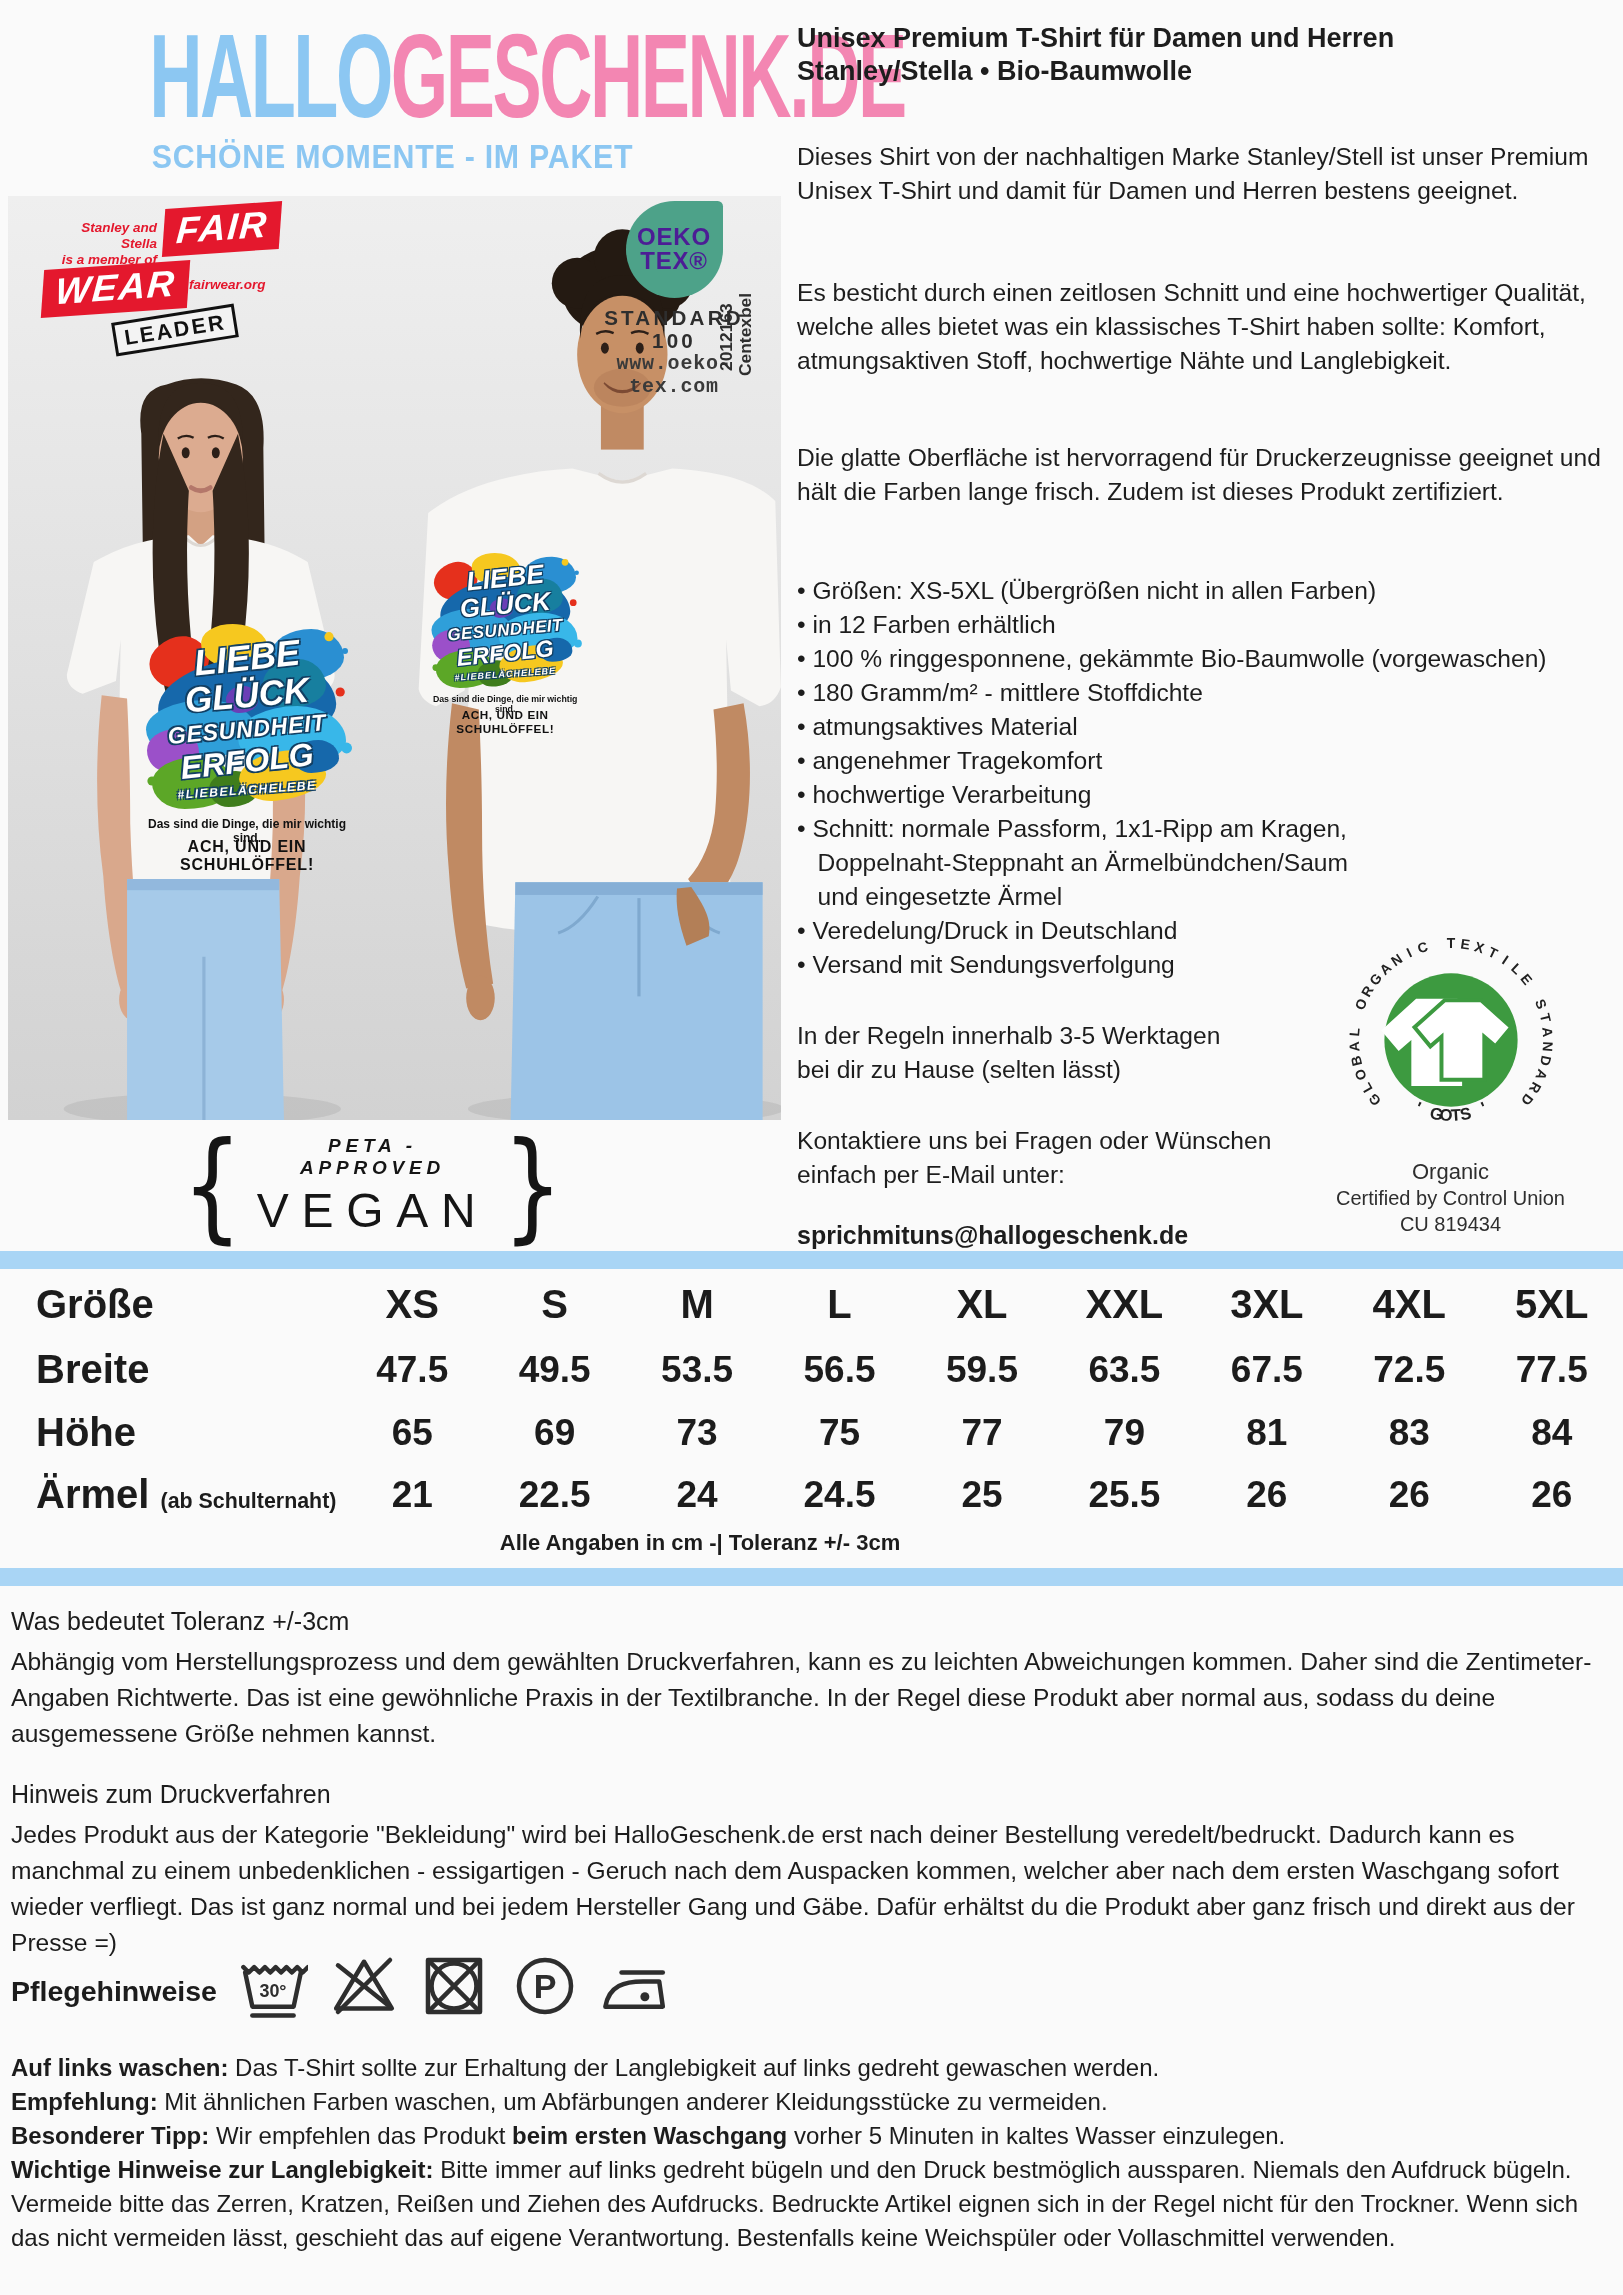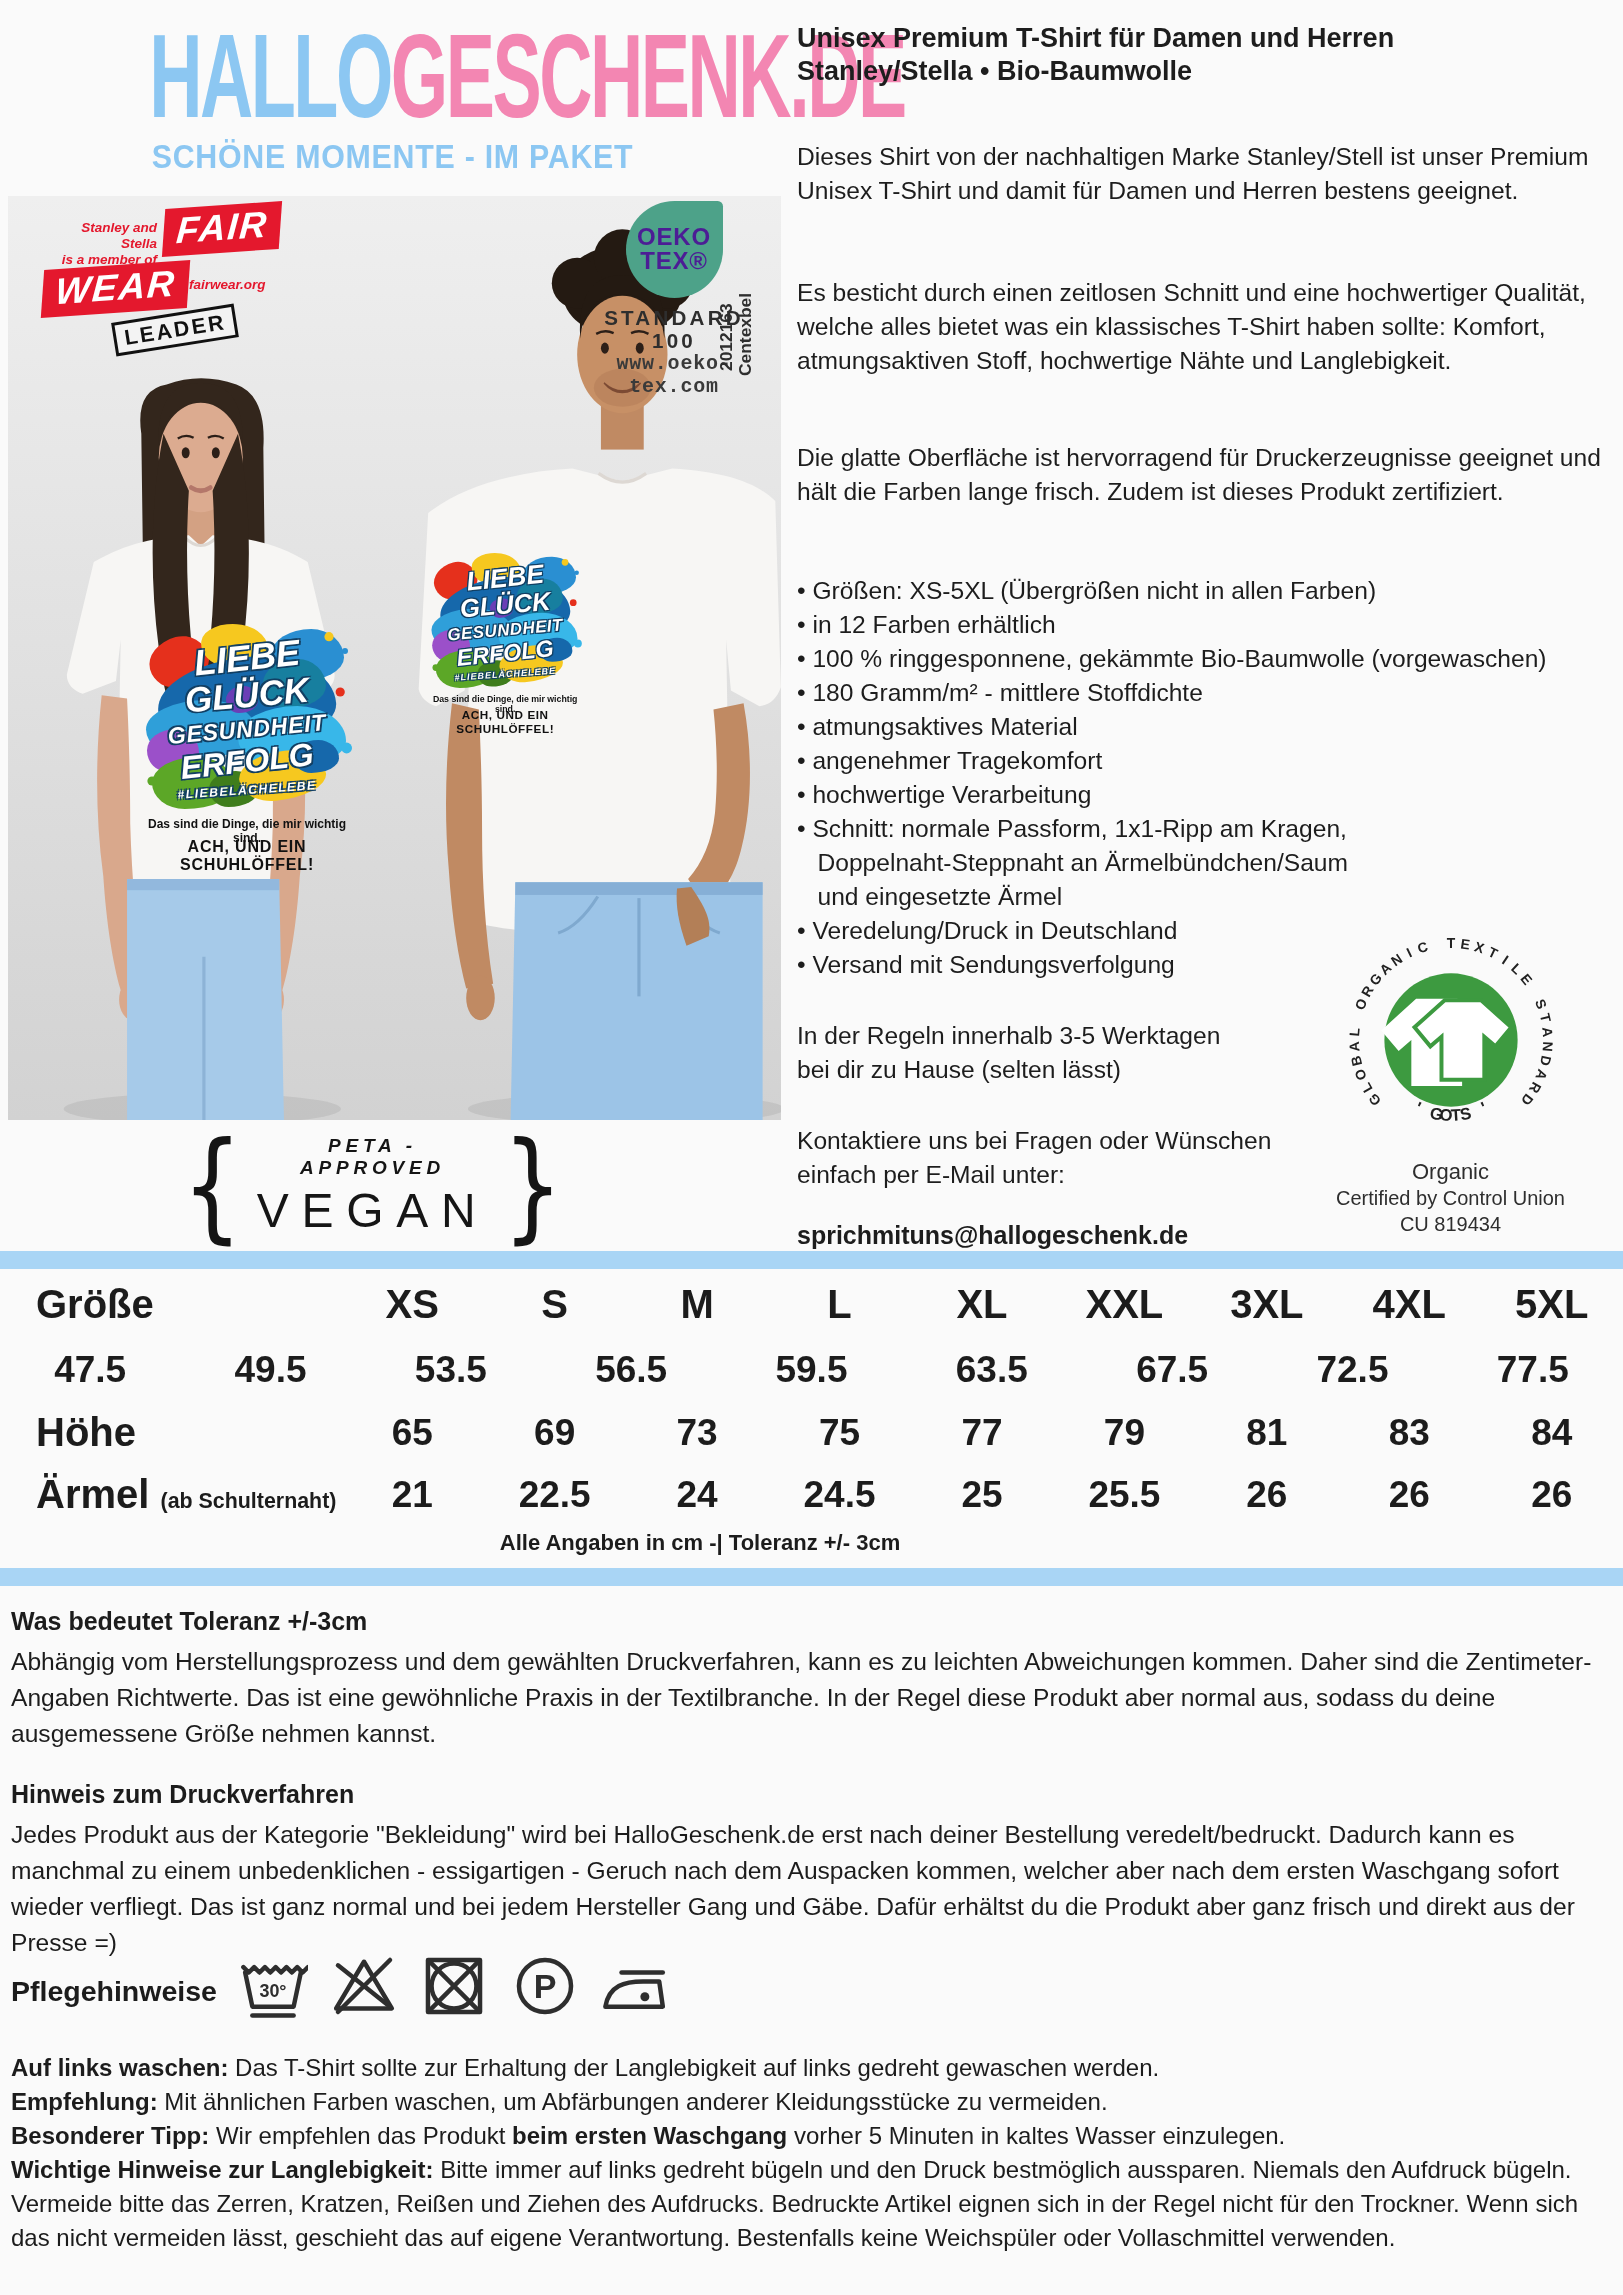--- a/index.html
+++ b/index.html
@@ -105,21 +105,21 @@
   .trow{position:absolute;left:0;width:1623px;height:59px;display:flex;align-items:center;font-weight:bold;}
   .t-label{width:341px;padding-left:36px;box-sizing:border-box;font-size:40px;white-space:nowrap;}
   .t-label small{font-size:21.4px;font-weight:bold;}
   .cells{flex:1;display:flex;}
   .cell{flex:1;text-align:center;font-size:37px;}
   .r-size{top:1275px;} .r-size .cell{font-size:40px;}
   .r-breite{top:1340px;} .r-hoehe{top:1403px;} .r-aermel{top:1465px;}
   .t-note{position:absolute;left:0;top:1530px;width:1400px;text-align:center;font-weight:bold;font-size:22px;}
 
   
-  .sec-title{position:absolute;left:11px;font-weight:bold;font-size:25px;}
+  .sec-title{position:absolute;left:11px;font-weight:normal;font-size:25px;}
   .sec-body{position:absolute;left:11px;width:1603px;font-size:24.6px;line-height:36px;}
   .st1{top:1607px;} .sb1{top:1644px;}
   .st2{top:1780px;} .sb2{top:1817px;}
 
   .care-label{position:absolute;left:11px;top:1975px;font-weight:bold;font-size:28.5px;}
   .care-icons{position:absolute;left:238px;top:1951px;display:flex;gap:20.6px;}
   .care-icons svg{display:block;}
   .care-lines{position:absolute;left:11px;top:2051px;width:1603px;font-size:24px;line-height:34px;}
   .care-lines b{font-weight:bold;}
 
@@ -381,20 +381,21 @@
         <div class="cell">M</div>
         <div class="cell">L</div>
         <div class="cell">XL</div>
         <div class="cell">XXL</div>
         <div class="cell">3XL</div>
         <div class="cell">4XL</div>
         <div class="cell">5XL</div>
       </div>
   </div>
   <div class="trow r-breite">
+    <div class="t-label">Breite</div>
     <div class="cells">
         <div class="cell">47.5</div>
         <div class="cell">49.5</div>
         <div class="cell">53.5</div>
         <div class="cell">56.5</div>
         <div class="cell">59.5</div>
         <div class="cell">63.5</div>
         <div class="cell">67.5</div>
         <div class="cell">72.5</div>
         <div class="cell">77.5</div>

